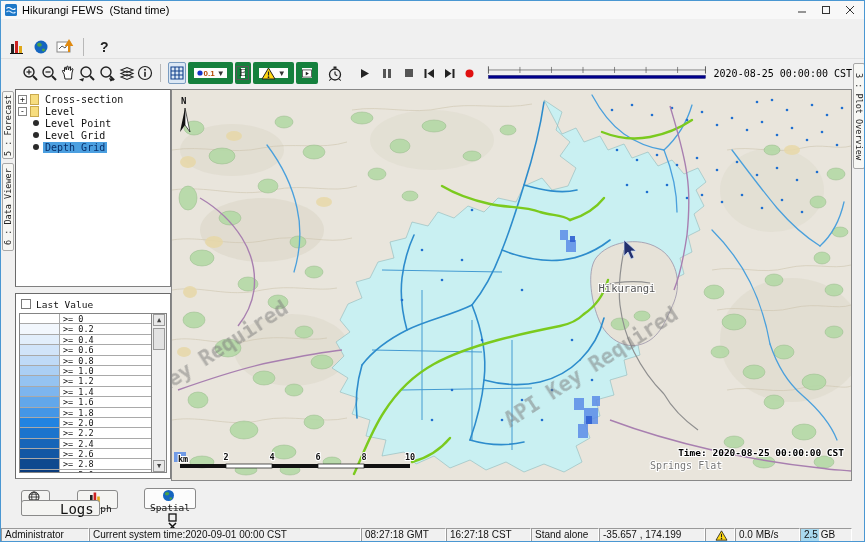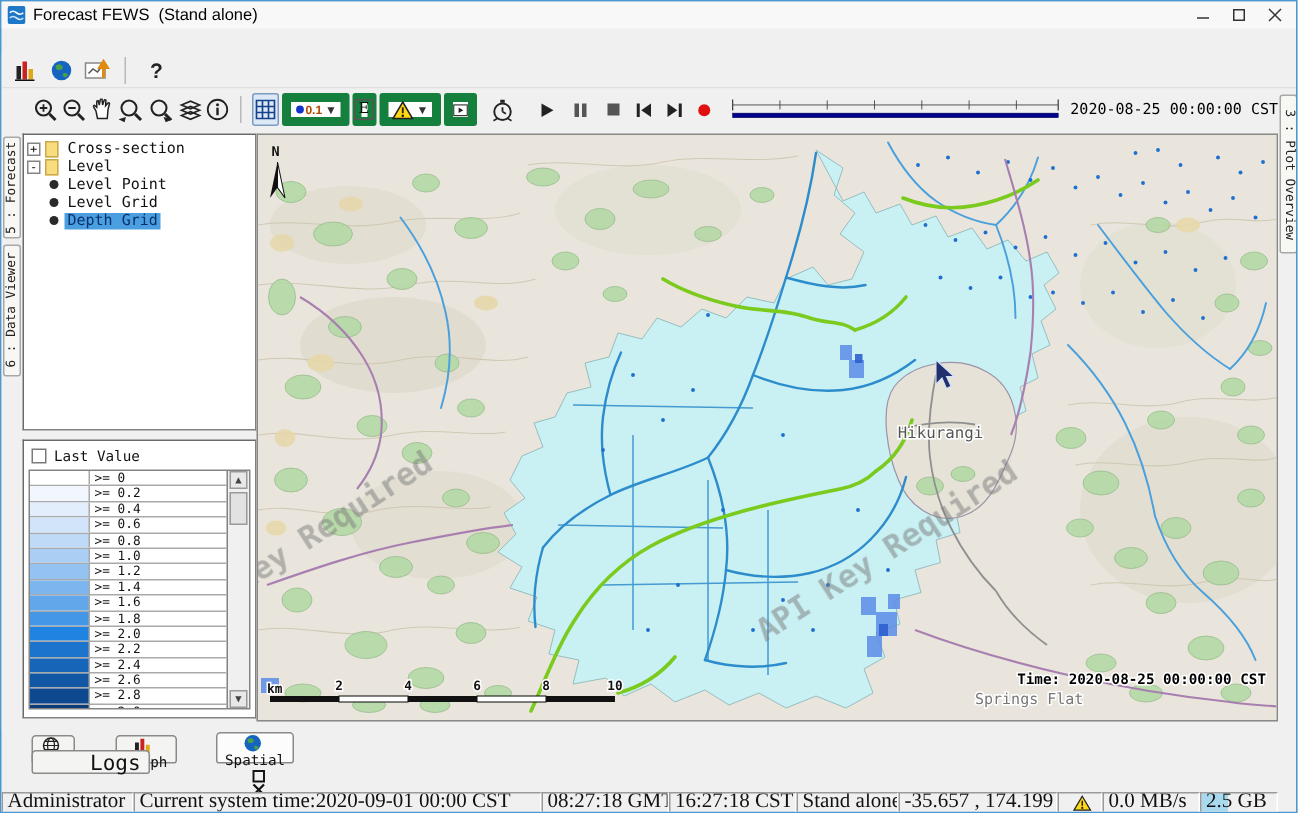--- a/index.html
+++ b/index.html
@@ -78,39 +78,39 @@
   
   .btab { position:absolute; border:1px solid #8a8a8a; border-radius:3px 3px 2px 2px; background:#f4f4f2;
           display:flex; align-items:center; font-family:"DejaVu Sans Mono", monospace; font-size:9.5px; padding:0 5px;flex-direction:column; }
   .btab .bicon { margin-right:4px; display:flex; }
   .btab.active { background:#fcfcfc; }
   .paneglyph { margin-left:5px; display:flex; }
 
   
   .statusbar { position:absolute; left:0; top:527px; width:865px; height:15px; display:flex; background:#f0f0f0; }
   .scell { height:15px; border:1px solid; border-color:#9a9a9a #ffffff #ffffff #9a9a9a;
-           font-family:Liberation Serif, serif; font-size:14px; line-height:12px;
+           font-family:Liberation Sans, sans-serif; font-size:10px; line-height:12px;
            padding-left:3px; overflow:hidden; white-space:pre; }
   .memfill { background:linear-gradient(to right, #a9d9ef 36%, #f0f0f0 36%); }
 
   svg text { font-family:"DejaVu Sans Mono", monospace; }
   .halo { paint-order:stroke; stroke:#ffffff; stroke-width:2px; }
 </style>
 </head>
 <body>
 
 <div class="window">
 
   <div class="titlebar">
     <svg class="appicon" viewBox="0 0 12 12">
       <rect x="0" y="0" width="12" height="12" rx="1.5" fill="#1e78c8"></rect>
       <path d="M1.5,4.5 Q3.5,2.5 6,4.5 T10.5,4.5" stroke="#fff" stroke-width="1.1" fill="none"></path>
       <path d="M1.5,8 Q3.5,6 6,8 T10.5,8" stroke="#cfe8ff" stroke-width="1.1" fill="none"></path>
     </svg>
-    <span class="title">Forecast FEWS  (Stand alone)</span>
+    <span class="title">Hikurangi FEWS  (Stand time)</span>
     <div class="wincontrols">
       <div class="winbtn">
         <svg width="10" height="10" viewBox="0 0 10 10">
             <line x1="1" y1="7" x2="9" y2="7" stroke="#333" stroke-width="1"></line>
           </svg>
       </div>
       <div class="winbtn">
         <svg width="10" height="10" viewBox="0 0 10 10">
             <rect x="1.5" y="1.5" width="7" height="7" fill="none" stroke="#333" stroke-width="1"></rect>
           </svg>

